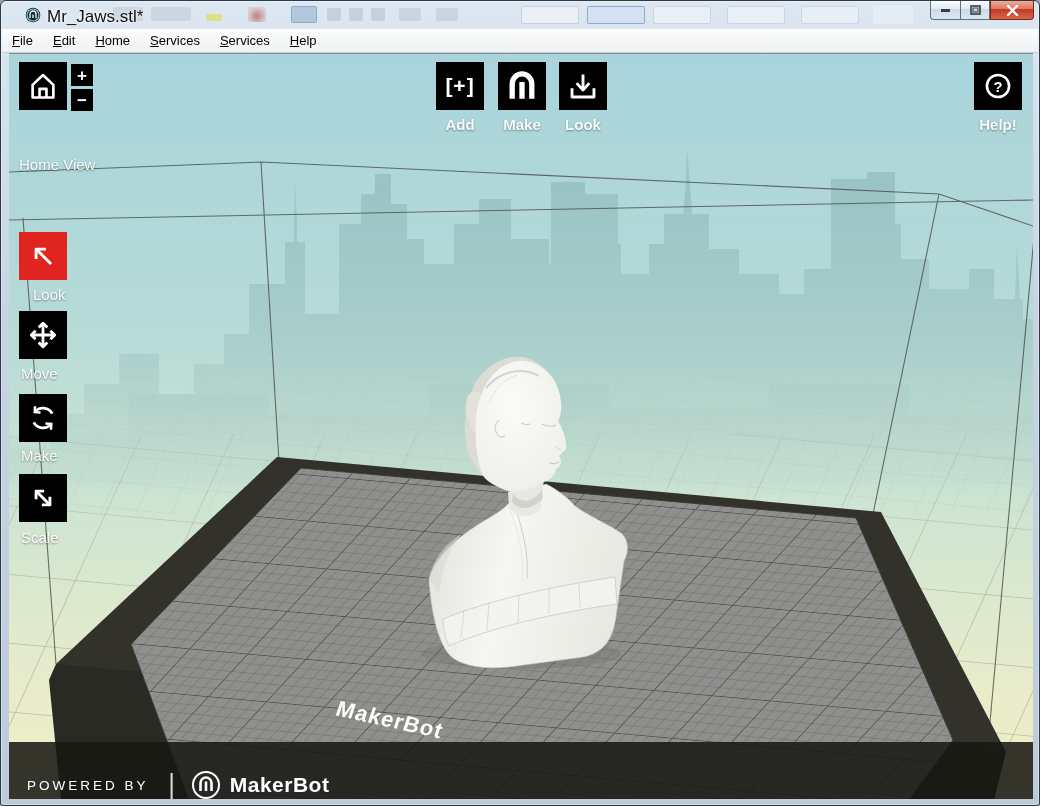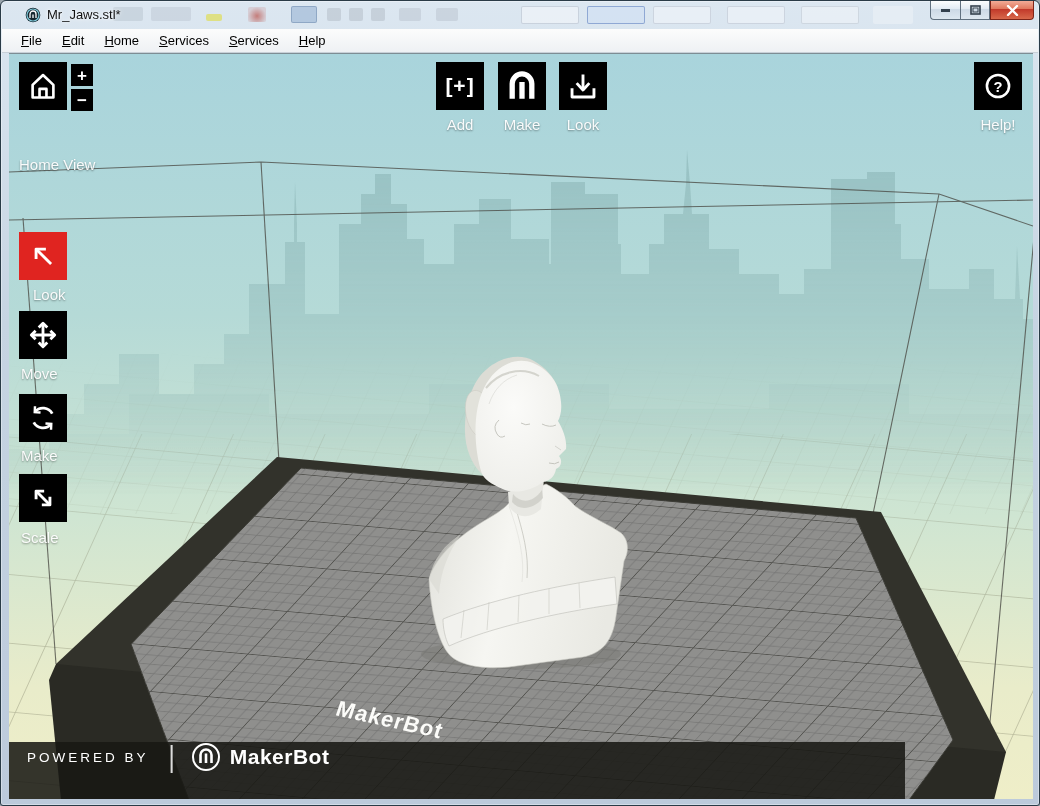--- a/index.html
+++ b/index.html
@@ -4,53 +4,53 @@
 <style>
   html,body{margin:0;padding:0;background:#9aa5ad;font-family:"Liberation Sans",sans-serif;}
   *{box-sizing:border-box;}
   .window{position:relative;width:1040px;height:806px;border:1px solid #2a3b47;border-radius:6px 6px 3px 3px;
     background:linear-gradient(180deg,#dce7f1 0%,#c6d4e2 40%,#bccadb 100%);overflow:hidden;
     box-shadow:0 0 0 1px rgba(255,255,255,.35) inset;}
   
   .titlebar{position:absolute;left:0;top:0;width:100%;height:28px;overflow:hidden;}
   .titlebar .ghost{position:absolute;pointer-events:none;filter:blur(.6px);border-radius:2px;}
   .win-icon{position:absolute;left:24px;top:6px;width:16px;height:16px;}
-  .win-title{position:absolute;left:46px;top:6px;font-size:13px;color:#111;
+  .win-title{position:absolute;left:46px;top:6px;font-size:17px;color:#111;
     text-shadow:0 0 3px rgba(255,255,255,.9),0 0 6px rgba(255,255,255,.8);}
   .win-controls{position:absolute;right:5px;top:0;display:flex;}
   .win-btn{height:19px;border:1px solid #60707f;border-top:none;display:flex;align-items:center;justify-content:center;
     background:linear-gradient(180deg,rgba(255,255,255,.9),rgba(228,236,244,.65) 45%,rgba(195,208,222,.6) 46%,rgba(222,232,240,.8));}
   .win-btn.min{width:30px;border-radius:0 0 0 4px;border-right:none;}
   .win-btn.max{width:30px;}
   .win-btn.close{width:44px;border-radius:0 0 4px 0;border-color:#7e2418;
     background:linear-gradient(180deg,#f2ab97 0%,#e0765b 45%,var(--close-red,#c2392a) 46%,#d8684b 100%);}
   
   .menubar{position:absolute;left:1px;top:28px;width:calc(100% - 2px);height:24px;
     background:linear-gradient(180deg,#fcfcfc,#eef1f4);border-bottom:1px solid #c8d0d8;
-    display:flex;align-items:center;padding-left:9px;}
+    display:flex;align-items:center;}
   .menu-item{display:inline-block;padding:2px 7px;margin:0 3px;font-size:13px;color:#000;cursor:default;}
   .menu-item::first-letter{text-decoration:underline;}
   
   .viewport{position:absolute;left:8px;top:52px;width:1024px;height:746px;background:#a9d4dc;overflow:hidden;
     border-top:1px solid #7d8d94;}
   .scene{position:absolute;left:0;top:0;}
   .plate-brand{position:absolute;left:332px;top:642px;font-size:22px;font-weight:bold;letter-spacing:1px;
     color:#fcfcf9;transform:rotate(12.5deg) skewX(-6deg);transform-origin:left top;}
   
   .tbtn{position:absolute;width:48px;height:48px;background:var(--button-black,#000);display:flex;
     align-items:center;justify-content:center;cursor:pointer;}
   .tbtn.small{width:22px;height:22px;color:#fff;font-size:17px;font-weight:bold;line-height:1;}
   .tlabel{position:absolute;font-size:15px;color:rgba(255,255,255,.95);text-shadow:0 1px 2px rgba(0,0,0,.4);
     white-space:nowrap;}
-  .tlabel.center{text-align:center;width:48px;}
+  .tlabel.center{text-align:center;width:48px;font-weight:bold;}
   .addglyph{color:#fff;font-size:21px;font-weight:bold;letter-spacing:1px;font-family:"Liberation Sans",sans-serif;}
   .tool-active{background:var(--accent-red,#e02420);}
   
-  .footer{position:absolute;left:0;top:688px;width:896px;height:58px;background:var(--footer-bg,rgba(24,24,19,.87));
-    display:flex;align-items:flex-start;justify-content:space-between;padding:0 18px;flex-direction:column;}
+  .footer{position:absolute;left:0;top:688px;width:1024px;height:58px;background:var(--footer-bg,rgba(24,24,19,.87));
+    display:flex;align-items:flex-end;justify-content:space-between;padding:0 18px;}
   .f-left,.f-right{display:flex;align-items:center;}
   .powered{color:#fff;font-size:13.5px;letter-spacing:3px;}
   .f-div{color:rgba(255,255,255,.85);font-size:24px;font-weight:200;margin:0 16px 0 20px;transform:scaleY(1.2);}
   .wordmark{color:#fff;font-size:21px;font-weight:bold;letter-spacing:.5px;margin-left:9px;}
   .printer-name{color:#fff;font-size:19px;margin-right:14px;}
 </style>
 </head>
 <body>
 
 <div class="window">

